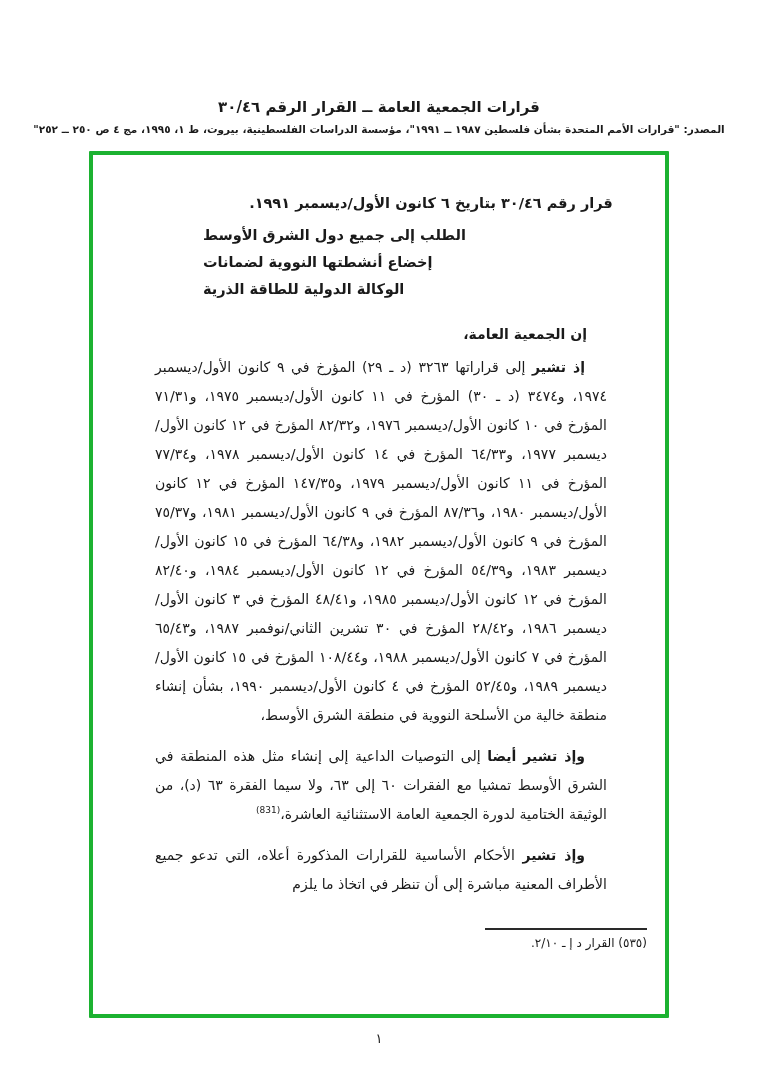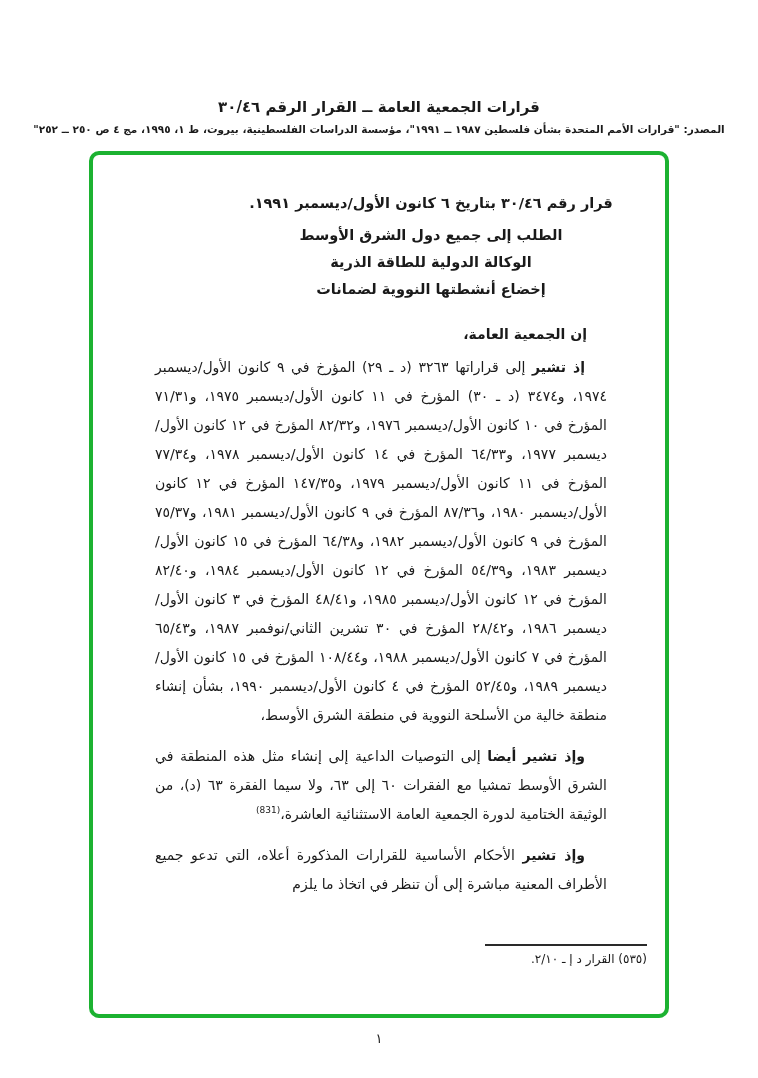--- a/index.html
+++ b/index.html
@@ -22,37 +22,37 @@
     text-align:center;
     font-size:10.5px;
     font-weight:bold;
     white-space:nowrap;
   }
   .frame{
     box-sizing:border-box;
     width:580px;height:867px;
     margin:16px auto 0;
     border:4px solid #1cb231;
-    border-radius:10px;
-    padding:40px 58px 0 58px;
+    border-radius:1px;
+    padding:40px 58px 16px 58px;
     display:flex;
     flex-direction:column;
     background:#ffffff;
   }
   .res-heading-block{
     transform:translateX(52px);
   }
   .res-number-line{
     text-align:center;
     font-size:14.5px;
     font-weight:bold;
     margin-bottom:11px;
   }
   .subtitle-line{
-    text-align:center;
+    text-align:left;
     font-size:14.5px;
     font-weight:bold;
     line-height:27px;
   }
   .opening-line{
     margin-top:17px;
     font-size:14px;
     font-weight:bold;
     text-indent:20px;
     line-height:29px;
@@ -97,22 +97,22 @@
 
   <div class="doc-title">قرارات الجمعية العامة ــ القرار الرقم ٣٠/٤٦</div>
 
   <div class="source-line">المصدر: "قرارات الأمم المتحدة بشأن فلسطين ١٩٨٧ ــ ١٩٩١"، مؤسسة الدراسات الفلسطينية، بيروت، ط ١، ١٩٩٥، مج ٤ ص ٢٥٠ ــ ٢٥٢"</div>
 
   <div class="frame">
 
     <div class="res-heading-block">
       <div class="res-number-line">قرار رقم ٣٠/٤٦ بتاريخ ٦ كانون الأول/ديسمبر ١٩٩١.</div>
       <div class="subtitle-line">الطلب إلى جميع دول الشرق الأوسط</div>
+      <div class="subtitle-line">إخضاع أنشطتها النووية لضمانات</div>
       <div class="subtitle-line">الوكالة الدولية للطاقة الذرية</div>
-      <div class="subtitle-line">إخضاع أنشطتها النووية لضمانات</div>
     </div>
 
     <div class="opening-line">إن الجمعية العامة،</div>
 
     <p class="para"><b>إذ تشير</b><span> إلى قراراتها ٣٢٦٣ (د ـ ٢٩) المؤرخ في ٩ كانون الأول/ديسمبر ١٩٧٤، و٣٤٧٤ (د ـ ٣٠) المؤرخ في ١١ كانون الأول/ديسمبر ١٩٧٥، و٧١/٣١ المؤرخ في ١٠ كانون الأول/ديسمبر ١٩٧٦، و٨٢/٣٢ المؤرخ في ١٢ كانون الأول/ديسمبر ١٩٧٧، و٦٤/٣٣ المؤرخ في ١٤ كانون الأول/ديسمبر ١٩٧٨، و٧٧/٣٤ المؤرخ في ١١ كانون الأول/ديسمبر ١٩٧٩، و١٤٧/٣٥ المؤرخ في ١٢ كانون الأول/ديسمبر ١٩٨٠، و٨٧/٣٦ المؤرخ في ٩ كانون الأول/ديسمبر ١٩٨١، و٧٥/٣٧ المؤرخ في ٩ كانون الأول/ديسمبر ١٩٨٢، و٦٤/٣٨ المؤرخ في ١٥ كانون الأول/ديسمبر ١٩٨٣، و٥٤/٣٩ المؤرخ في ١٢ كانون الأول/ديسمبر ١٩٨٤، و٨٢/٤٠ المؤرخ في ١٢ كانون الأول/ديسمبر ١٩٨٥، و٤٨/٤١ المؤرخ في ٣ كانون الأول/ديسمبر ١٩٨٦، و٢٨/٤٢ المؤرخ في ٣٠ تشرين الثاني/نوفمبر ١٩٨٧، و٦٥/٤٣ المؤرخ في ٧ كانون الأول/ديسمبر ١٩٨٨، و١٠٨/٤٤ المؤرخ في ١٥ كانون الأول/ديسمبر ١٩٨٩، و٥٢/٤٥ المؤرخ في ٤ كانون الأول/ديسمبر ١٩٩٠، بشأن إنشاء منطقة خالية من الأسلحة النووية في منطقة الشرق الأوسط،</span><sup></sup></p>
 
     <p class="para"><b>وإذ تشير أيضا</b><span> إلى التوصيات الداعية إلى إنشاء مثل هذه المنطقة في الشرق الأوسط تمشيا مع الفقرات ٦٠ إلى ٦٣، ولا سيما الفقرة ٦٣ (د)، من الوثيقة الختامية لدورة الجمعية العامة الاستثنائية العاشرة،</span><sup>(831)</sup></p>
 
     <p class="para"><b>وإذ تشير</b><span> الأحكام الأساسية للقرارات المذكورة أعلاه، التي تدعو جميع الأطراف المعنية مباشرة إلى أن تنظر في اتخاذ ما يلزم</span><sup></sup></p>
 

